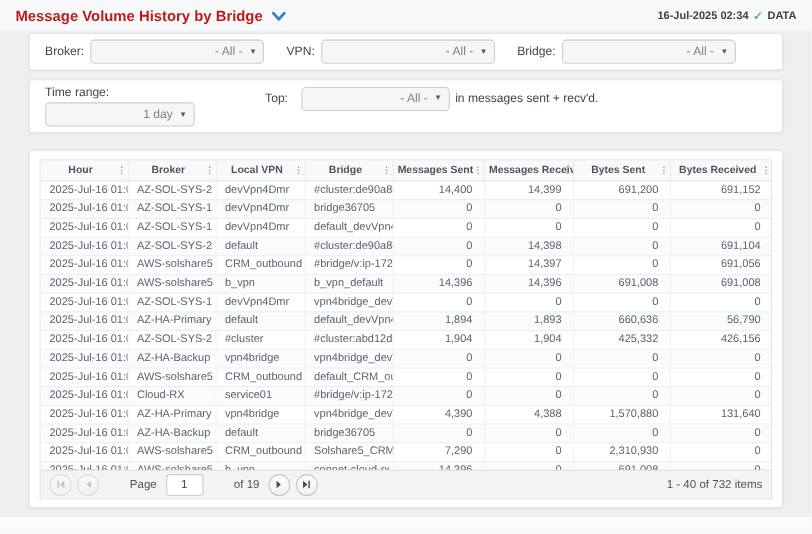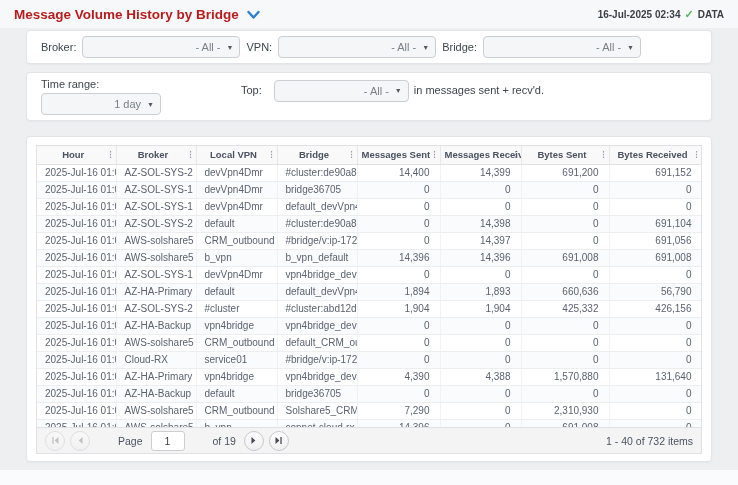--- a/index.html
+++ b/index.html
@@ -19,32 +19,32 @@
   .title-left { display:flex; align-items:center; gap:8px; }
   .page-title { font-size:13.5px; font-weight:bold; color:#b91c1c; }
   .chevron-btn { display:inline-flex; align-items:center; cursor:pointer; margin-top:2px; }
   .title-right { display:flex; align-items:center; gap:4px; font-size:10px; font-weight:bold; color:#3a3f46; }
   .check { font-size:11px; font-weight:bold; }
   
   .card {
     background:#fff; border:1px solid #e2e4e7; border-radius:4px;
     margin:0 26px; box-shadow:0 1px 2px rgba(0,0,0,.04);
   }
-  .card.filters1 { margin-top:2px; height:34px; display:flex; align-items:center; padding:0 14px; gap:6px; }
+  .card.filters1 { margin-top:2px; height:34px; display:flex; align-items:center; padding:0 14px; gap:20px; }
   .filter-group { display:flex; align-items:center; gap:6px; }
   .filter-label { font-size:11px; color:#3f454d; }
   
   .dropdown {
     height:22px; background:#f5f6f7; border:1px solid #ccced1; border-radius:4px;
     display:inline-flex; align-items:center; justify-content:flex-end;
     padding:0 6px 0 8px; cursor:pointer; vertical-align:middle;
   }
   .dd-value { font-size:11px; color:#7a8088; white-space:nowrap; overflow:hidden; }
   .dd-arrow { font-size:7px; color:#54595f; margin-left:6px; }
-  .w158 { width:158px; } .w122 { width:122px; } .w120 { width:120px; } .w135 { width:135px; }
+  .w158 { width:158px; } .w122 { width:122px; } .w120 { width:136px; } .w135 { width:135px; }
   .card.filters2 { margin-top:8px; height:49px; display:flex; padding:5px 14px 0 14px; }
   .stack { display:flex; flex-direction:column; gap:3px; }
   .g1 { width:170px; } .g2 { width:200px; }
   .g3 { flex:1; font-size:11px; color:#3f454d; line-height:22px; padding-top:1px; }
   .g3 .filter-label { margin-right:12px; }
   .g3 .suffix { margin-left:5px; }
   
   .card.gridcard { margin-top:15px; height:326px; padding:8px 9px; }
   .grid { border:1px solid #dfe1e4; width:666px; }
   .grid-scroll { height:281px; overflow:hidden; background:#fff; }

